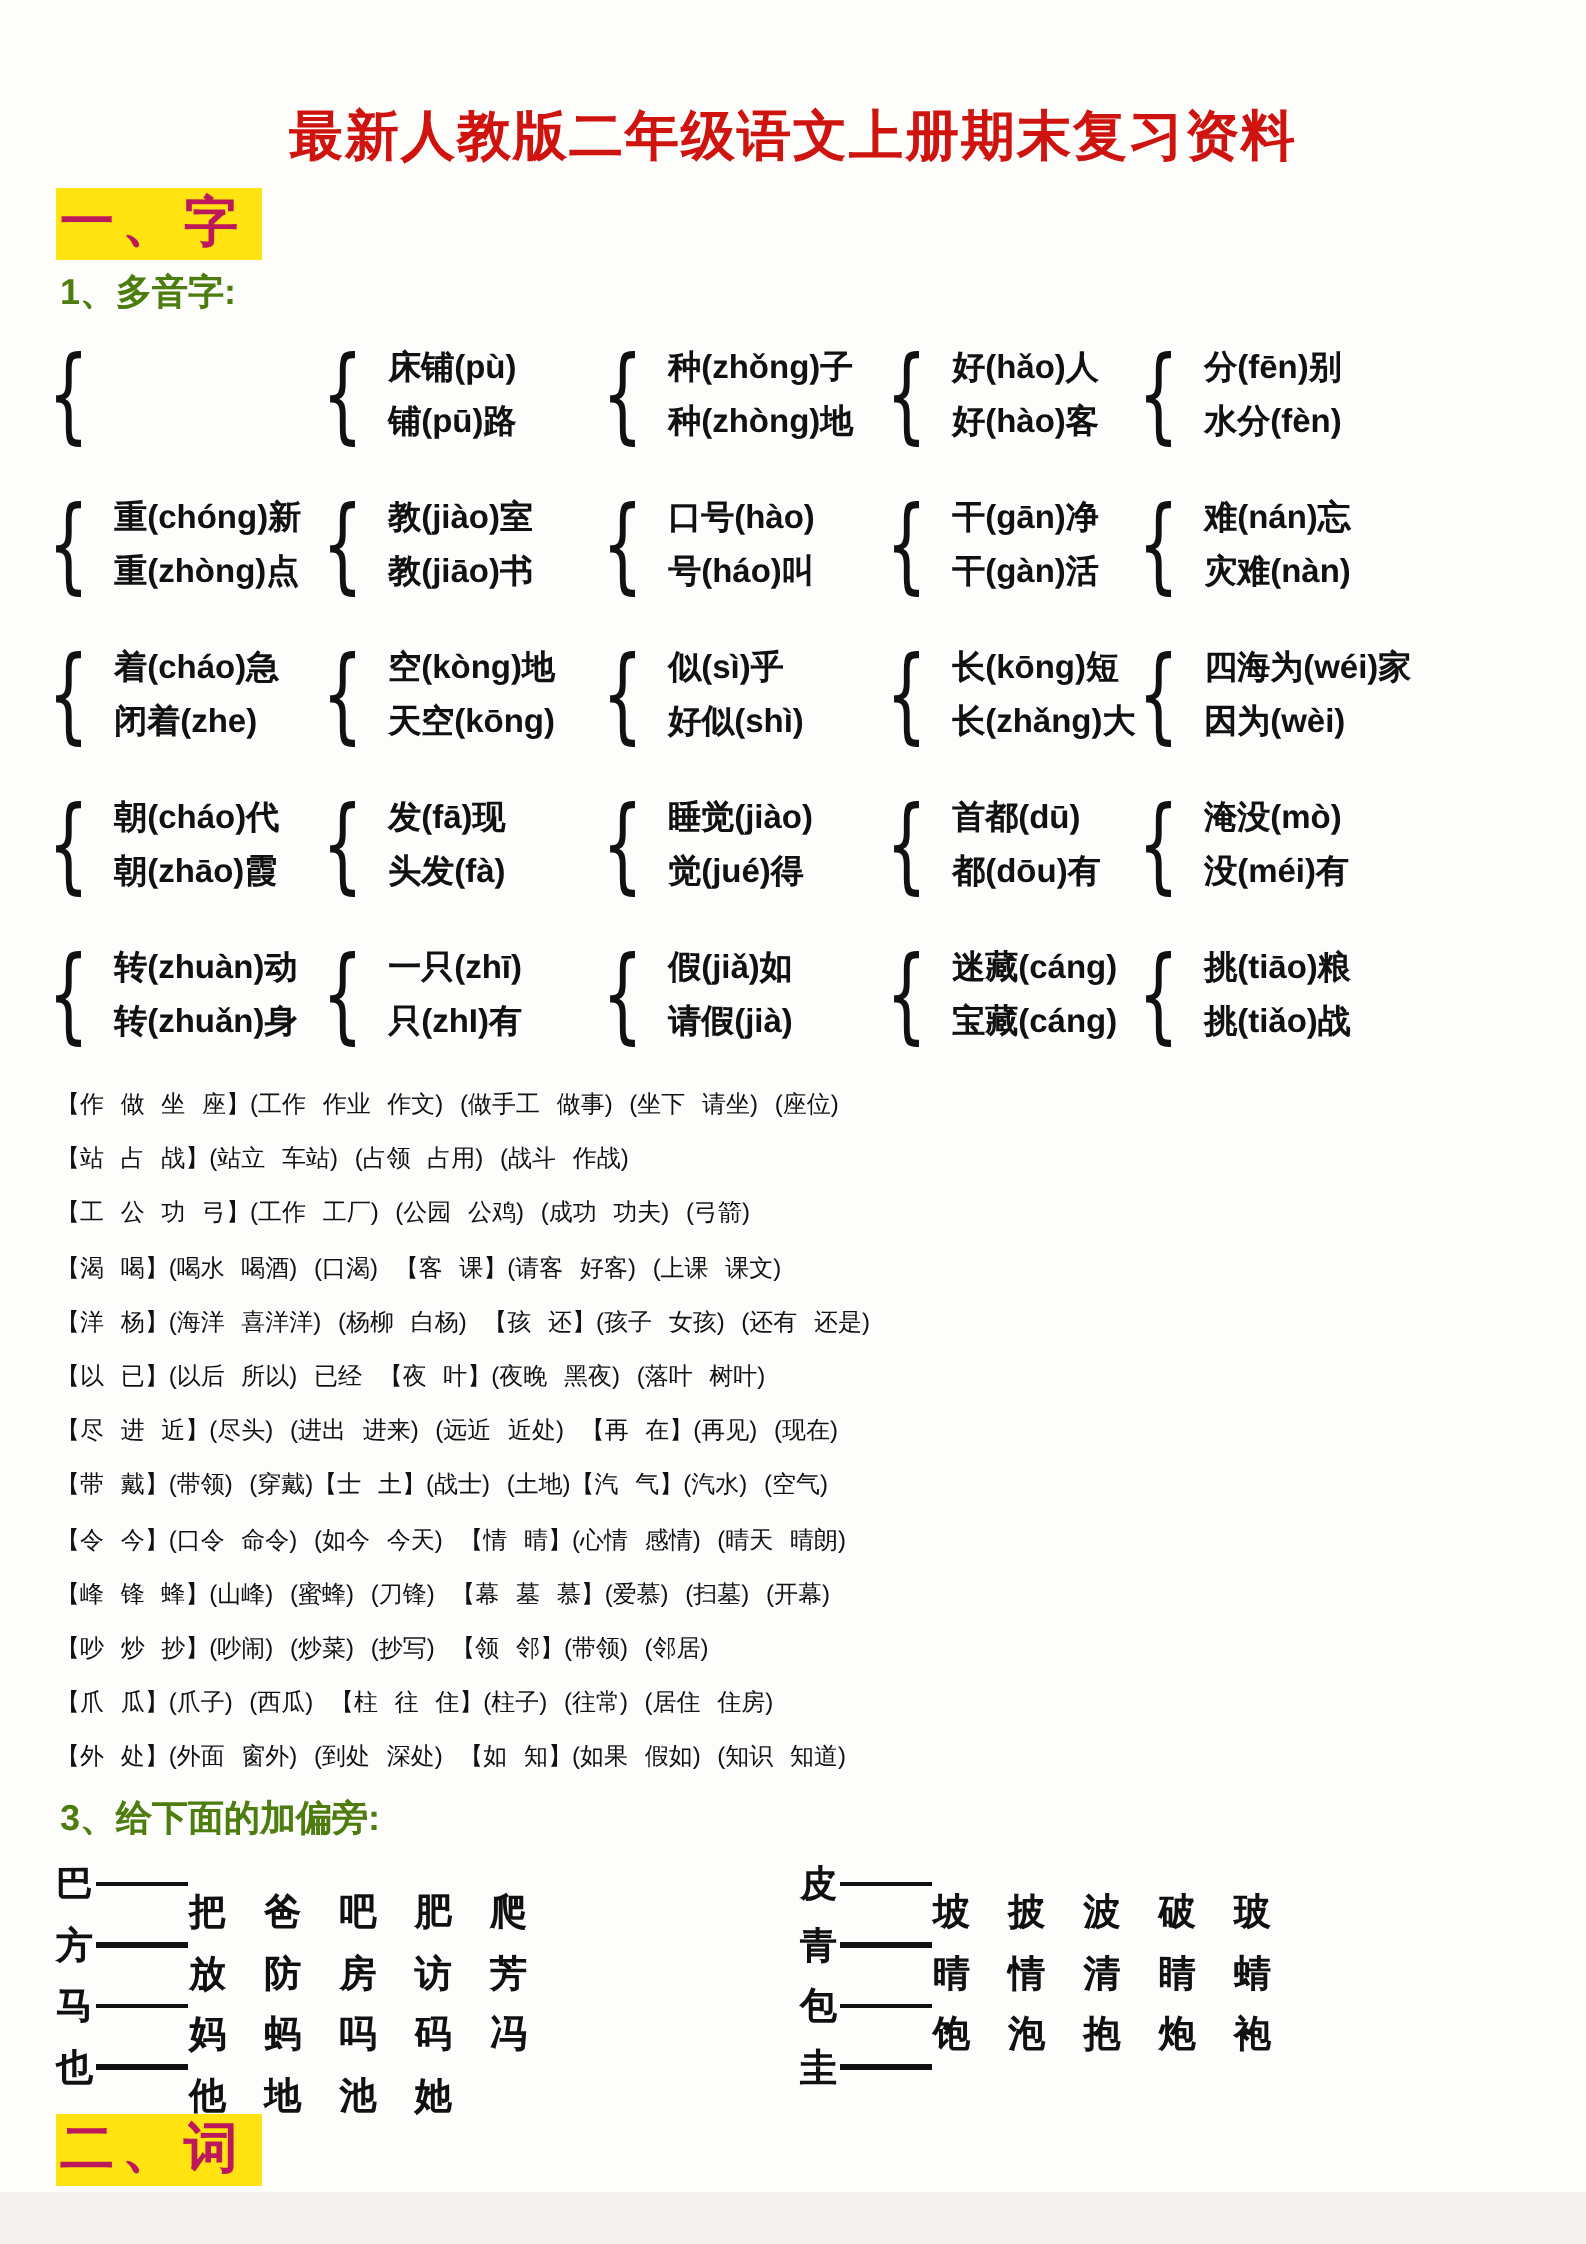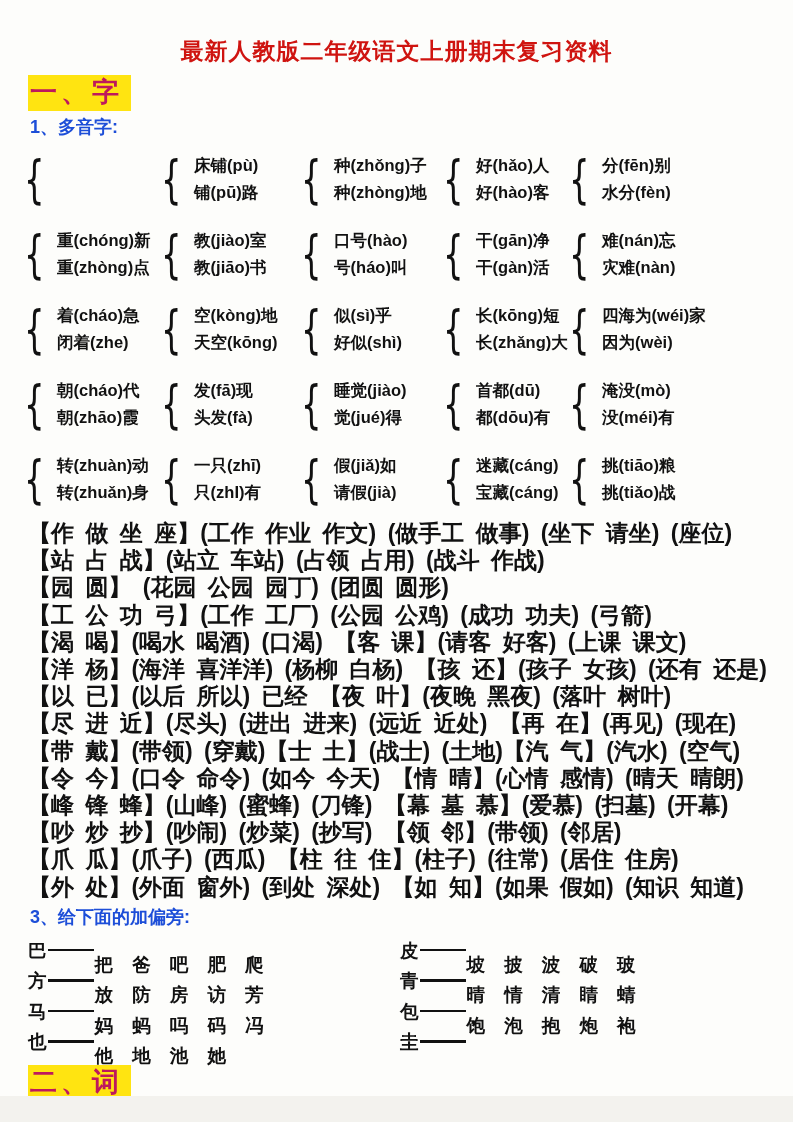--- a/index.html
+++ b/index.html
@@ -12,37 +12,37 @@
   }
   .page {
     position:relative;
     width:793px; height:1122px;
     background:#fdfdfb;
   }
   .title {
     text-align:center;
     color:#cf1410;
     font-weight:bold;
-    font-size:23px;
-    padding-top:36px;
+    font-size:27px;
+    padding-top:50px;
     letter-spacing:1px;
   }
   .section-heading {
     display:inline-block;
     background:#ffe411;
     color:#be185d;
     font-weight:bold;
     font-size:27px;
     line-height:32px;
     margin:8px 0 0 28px;
     padding:1px 8px 3px 2px;
     letter-spacing:4px;
   }
   .sub-label {
-    color:#1d4ed8;
+    color:#4d7c0f;
     font-weight:bold;
     font-size:18px;
     margin:4px 0 0 30px;
   }
   
   .poly-grid { margin:2px 0 0 24px; }
   .poly-row { display:flex; height:75px; align-items:center; }
   .poly-group { display:flex; align-items:center; }
   .poly-row .poly-group:nth-child(1){ width:137px; }
   .poly-row .poly-group:nth-child(2){ width:140px; }
@@ -61,22 +61,22 @@
   .poly-lines { display:flex; flex-direction:column; gap:9px; }
   .poly-line {
     font-size:16.5px;
     font-weight:bold;
     white-space:nowrap;
     line-height:18px;
   }
   
   .homophone-lines { margin:4px 0 0 28px; }
   .h-line {
-    font-size:23px;
-    font-weight:bold;
+    font-size:12px;
+    font-weight:normal;
     line-height:27.2px;
     white-space:nowrap;
     word-spacing:5px;
   }
   
   .radical-cols { display:flex; margin:6px 0 0 28px; }
   .rad-col { display:flex; flex-direction:column; }
   .rad-col-left { width:372px; }
   .rad-line { display:flex; align-items:center; height:30.5px; font-size:18.5px; font-weight:bold; }
   .rad-base { white-space:nowrap; }
@@ -309,21 +309,20 @@
   </div>
 </div>
     </div>
 
 
   <div class="homophone-lines">
   <div class="h-line">【作 做 坐 座】(工作 作业 作文) (做手工 做事) (坐下 请坐) (座位)</div>
 
   <div class="h-line">【站 占 战】(站立 车站) (占领 占用) (战斗 作战)</div>
 
-  <div class="h-line">【园 圆】 (花园 公园 园丁)  (团圆 圆形)</div>
 
   <div class="h-line">【工 公 功 弓】(工作 工厂)  (公园 公鸡)  (成功 功夫)  (弓箭)</div>
 
   <div class="h-line">【渴 喝】(喝水 喝酒) (口渴)    【客 课】(请客 好客)  (上课 课文)</div>
 
   <div class="h-line">【洋 杨】(海洋 喜洋洋) (杨柳 白杨) 【孩 还】(孩子 女孩) (还有 还是)</div>
 
   <div class="h-line">【以 已】(以后 所以) 已经  【夜 叶】(夜晚 黑夜)  (落叶 树叶)</div>
 
   <div class="h-line">【尽 进 近】(尽头) (进出 进来) (远近 近处)  【再 在】(再见) (现在)</div>

